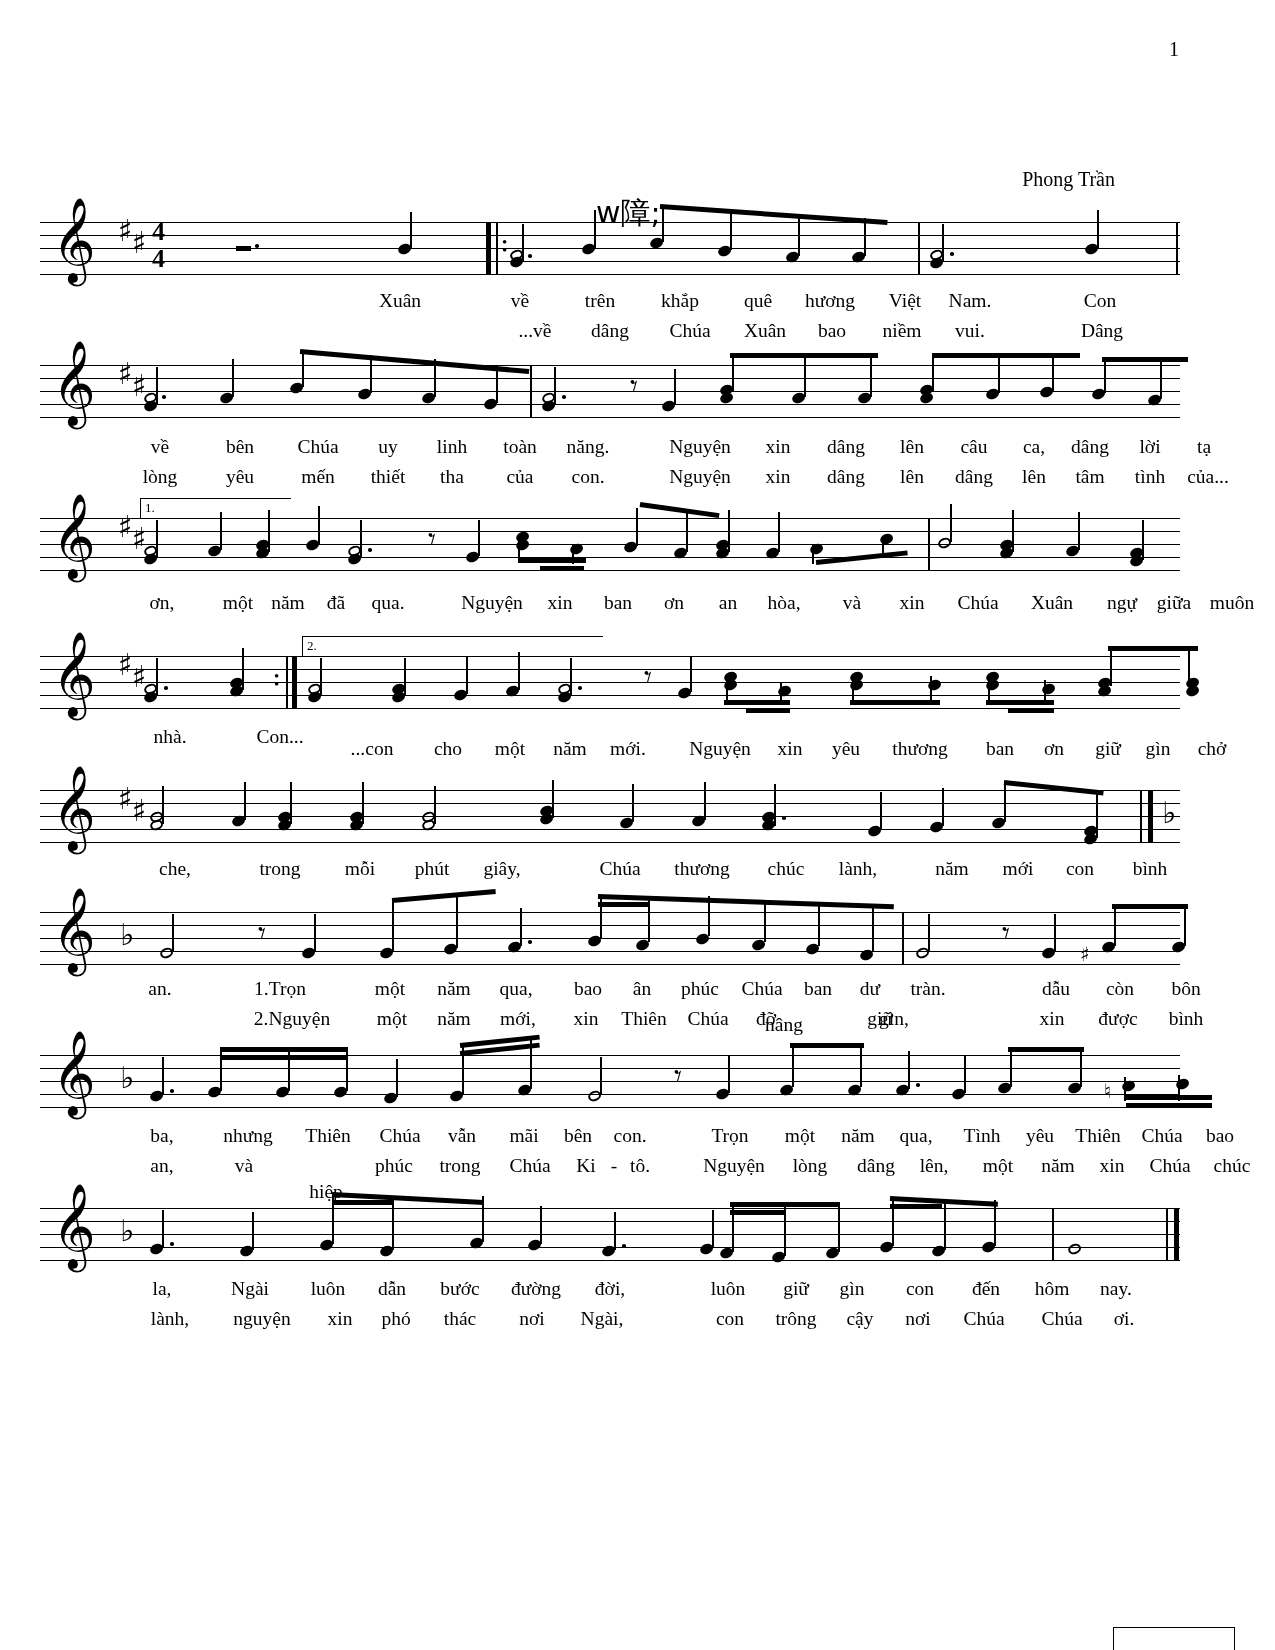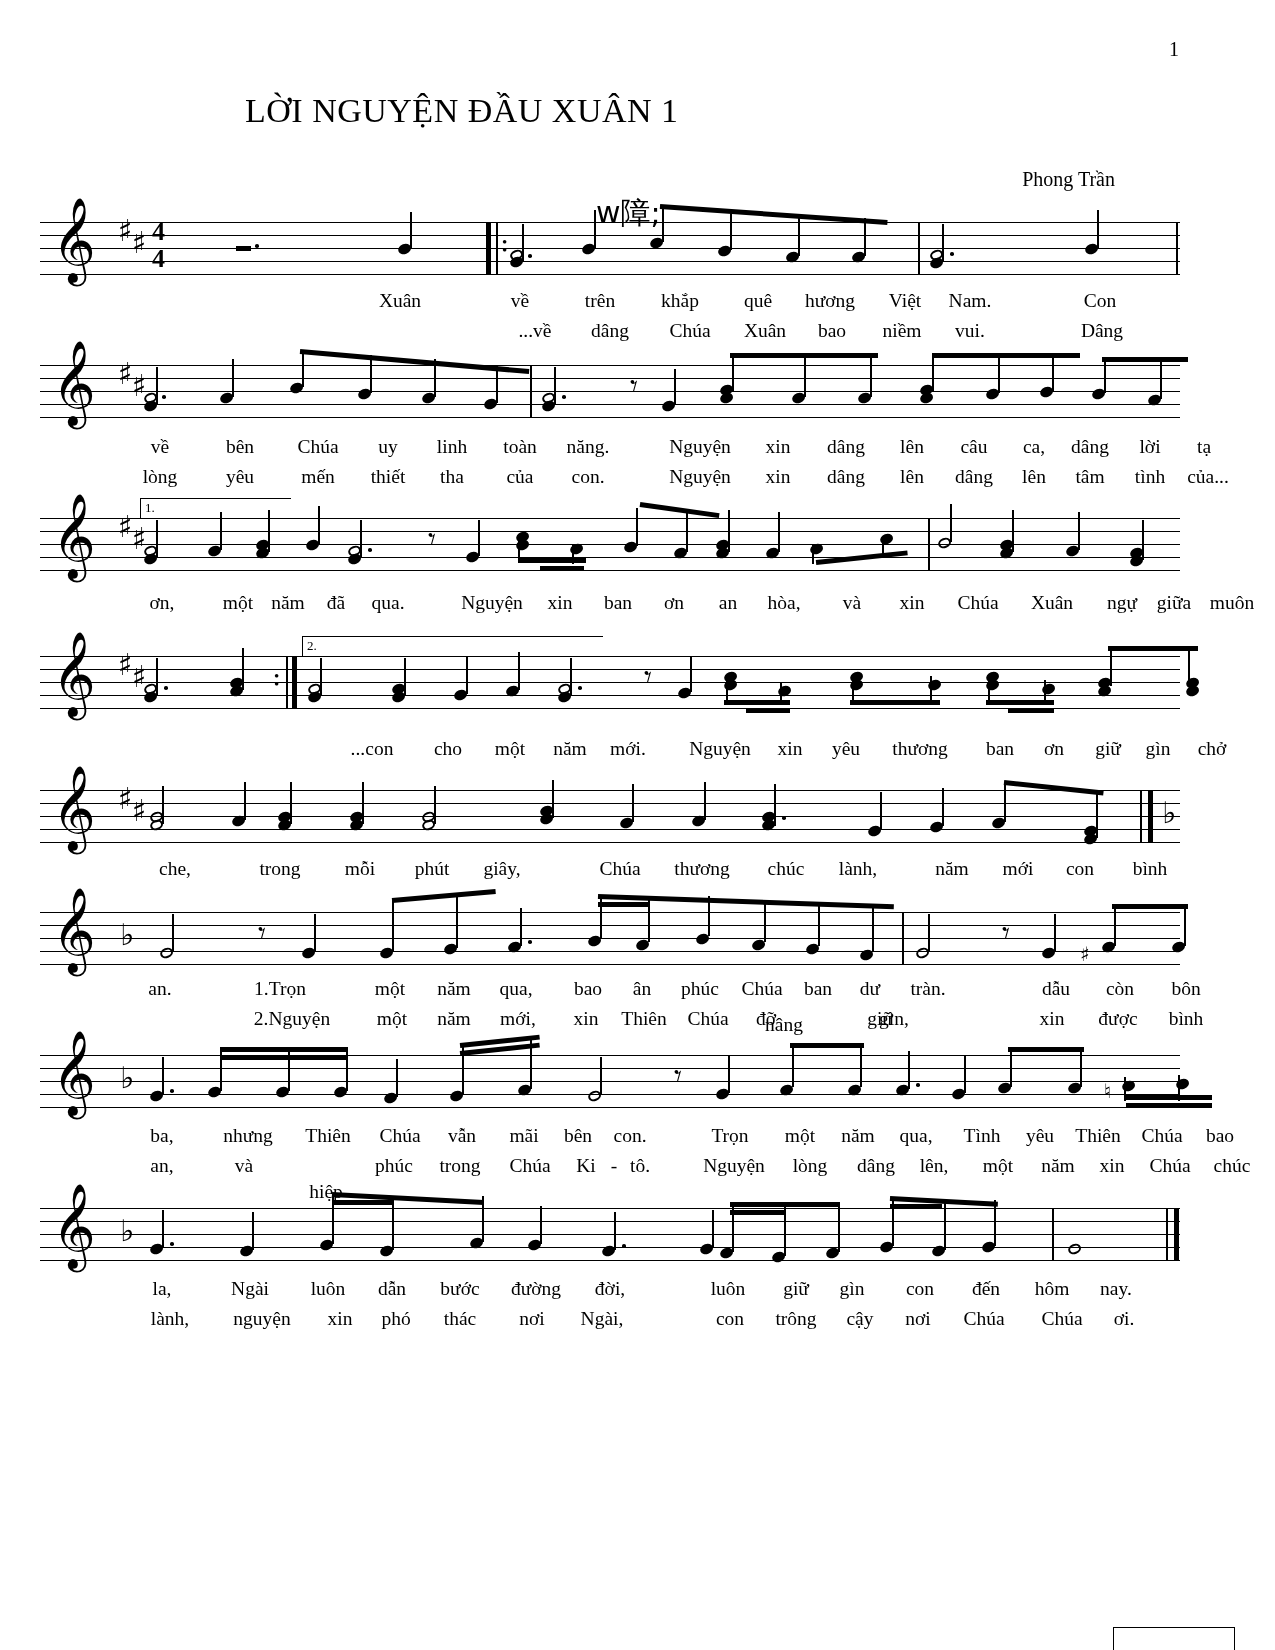--- a/index.html
+++ b/index.html
@@ -197,21 +197,20 @@
     border: 1.6px solid #000;
     border-bottom: none;
   }
 </style>
 </head>
 <body>
 
 <div class="page">
 
   <div class="page-number">1</div>
-  <div class="song-title">LỜI NGUYỆN ĐẦU XUÂN 1</div>
   <div class="composer">Phong Trần</div>
 
   <div class="system" style="top:222px;">
     <div class="staff">
       <div class="line l0"></div>
       <div class="line l1"></div>
       <div class="line l2"></div>
       <div class="line l3"></div>
       <div class="line l4"></div>
 
@@ -566,20 +565,24 @@
 
       <div class="beam" style="left:1068px; top:-10px; width:90px;"></div>
       <div class="head" style="left:1058px; top:30px;"></div>
       <div class="head" style="left:1058px; top:22px;"></div>
       <div class="stem" style="left:1070px; top:-8px; height:38px;"></div>
       <div class="head" style="left:1146px; top:30px;"></div>
       <div class="head" style="left:1146px; top:22px;"></div>
       <div class="stem" style="left:1148px; top:-8px; height:38px;"></div>
     </div>
   </div>
+  <div class="lyric-row" style="top:726px;">
+      <span style="left: 130px;">nhà.</span>
+      <span style="left: 240px;">Con...</span>
+    </div>
   <div class="lyric-row" style="top:738px;">
       <span style="left: 332px;">...con</span>
       <span style="left: 408px;">cho</span>
       <span style="left: 470px;">một</span>
       <span style="left: 530px;">năm</span>
       <span style="left: 588px;">mới.</span>
       <span style="left: 680px;">Nguyện</span>
       <span style="left: 750px;">xin</span>
       <span style="left: 806px;">yêu</span>
       <span style="left: 880px;">thương</span>

